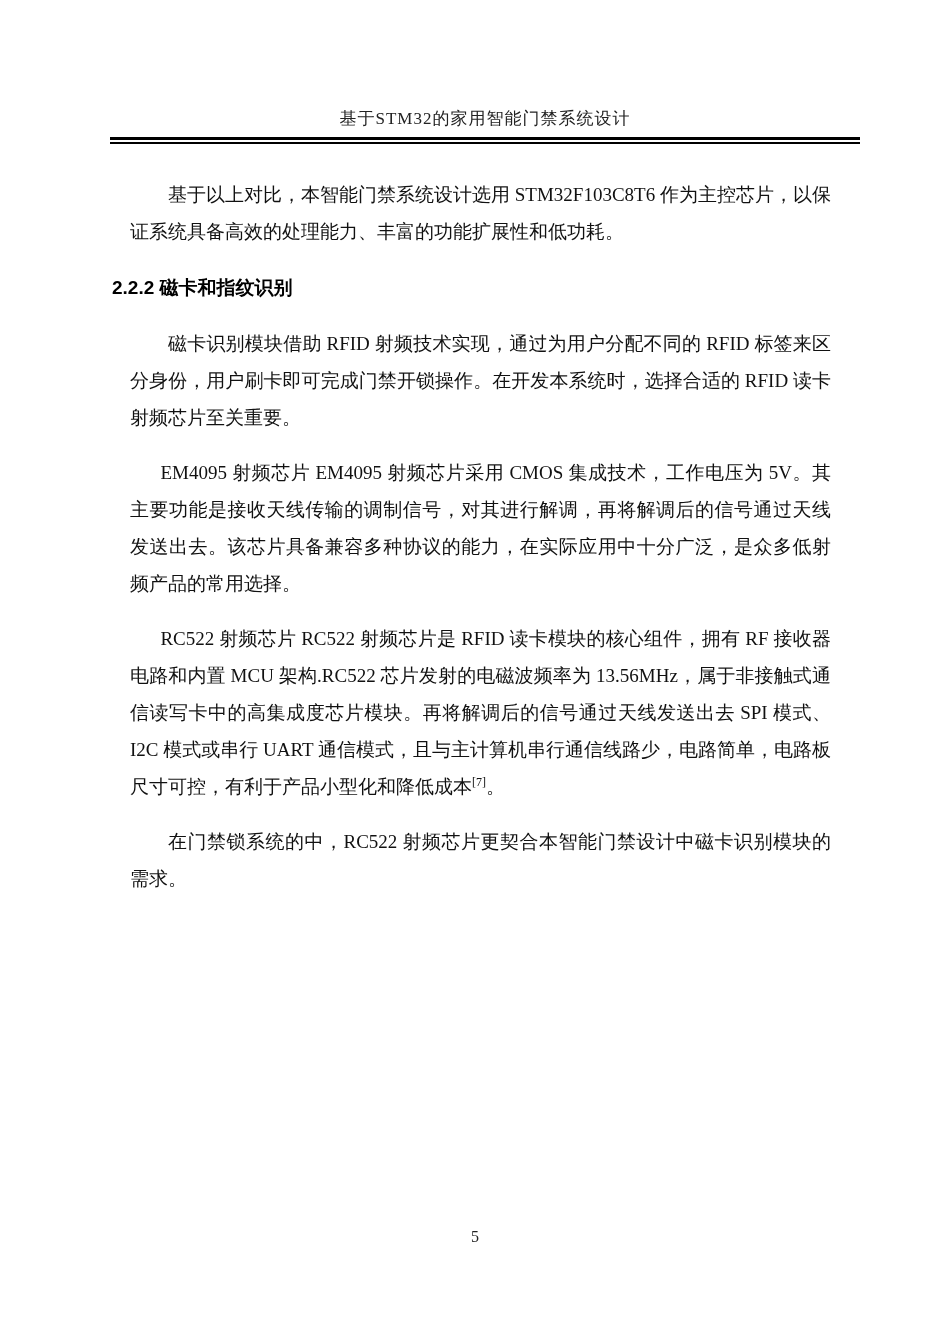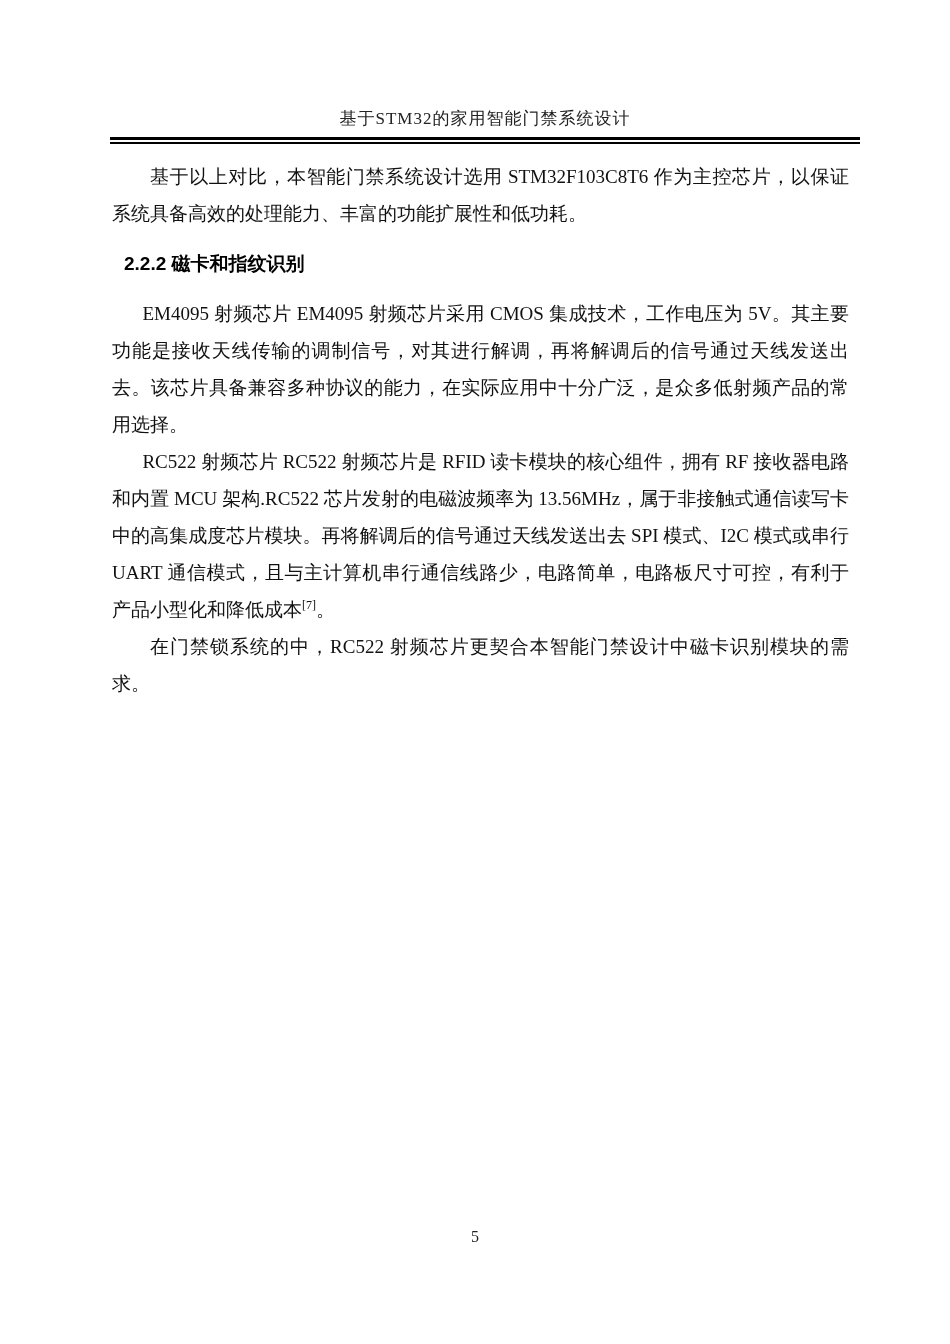--- a/index.html
+++ b/index.html
@@ -41,29 +41,29 @@
     position: absolute;
     top: 158px;
     left: 112px;
     width: 737px;
     font-size: 19px;
     line-height: 37px;
     text-align: justify;
     text-justify: inter-ideograph;
   }
   .doc-body p {
-    margin: 0;
+    margin: 18px;
     padding: 0;
     text-indent: 2em;
   }
   .doc-body p.tight-indent {
     text-indent: 1.6em;
   }
   .section-heading {
-    margin: 12px;
+    margin: 0;
     padding: 2px 0;
     font-family: "Liberation Sans", "DejaVu Sans", sans-serif;
     font-weight: bold;
     font-size: 19px;
     line-height: 35px;
     text-align: left;
     text-indent: 0;
     color: #000000;
   }
   sup.ref {
@@ -91,20 +91,21 @@
     <div class="title">基于STM32的家用智能门禁系统设计</div>
     <div class="rule"></div>
   </div>
 
   <div class="doc-body">
 
     <p>基于以上对比，本智能门禁系统设计选用 STM32F103C8T6 作为主控芯片，以保证系统具备高效的处理能力、丰富的功能扩展性和低功耗。</p>
 
     <h3 class="section-heading">2.2.2 磁卡和指纹识别</h3>
 
+    <p>磁卡识别模块借助 RFID 射频技术实现，通过为用户分配不同的 RFID 标签来区分身份，用户刷卡即可完成门禁开锁操作。在开发本系统时，选择合适的 RFID 读卡射频芯片至关重要。</p>
 
     <p class="tight-indent">EM4095 射频芯片 EM4095 射频芯片采用 CMOS 集成技术，工作电压为 5V。其主要功能是接收天线传输的调制信号，对其进行解调，再将解调后的信号通过天线发送出去。该芯片具备兼容多种协议的能力，在实际应用中十分广泛，是众多低射频产品的常用选择。</p>
 
     <p class="tight-indent"><span>RC522 射频芯片 RC522 射频芯片是 RFID 读卡模块的核心组件，拥有 RF 接收器电路和内置 MCU 架构.RC522 芯片发射的电磁波频率为 13.56MHz，属于非接触式通信读写卡中的高集成度芯片模块。再将解调后的信号通过天线发送出去 SPI 模式、I2C 模式或串行 UART 通信模式，且与主计算机串行通信线路少，电路简单，电路板尺寸可控，有利于产品小型化和降低成本</span><sup class="ref">[7]</sup><span>。</span></p>
 
     <p>在门禁锁系统的中，RC522 射频芯片更契合本智能门禁设计中磁卡识别模块的需求。</p>
 
 
 
 

